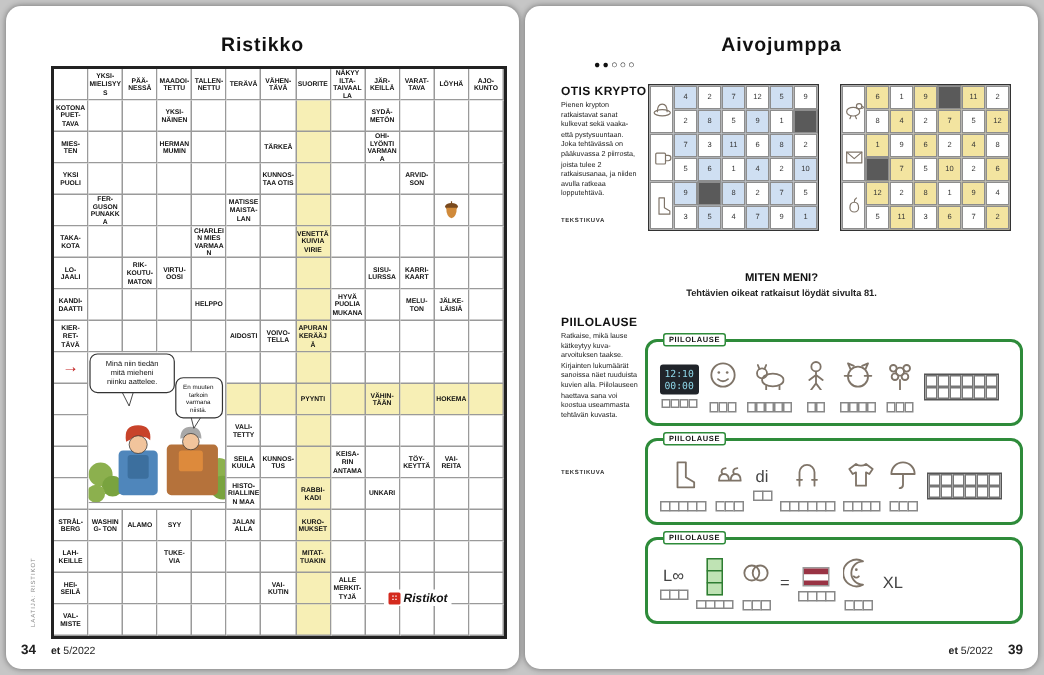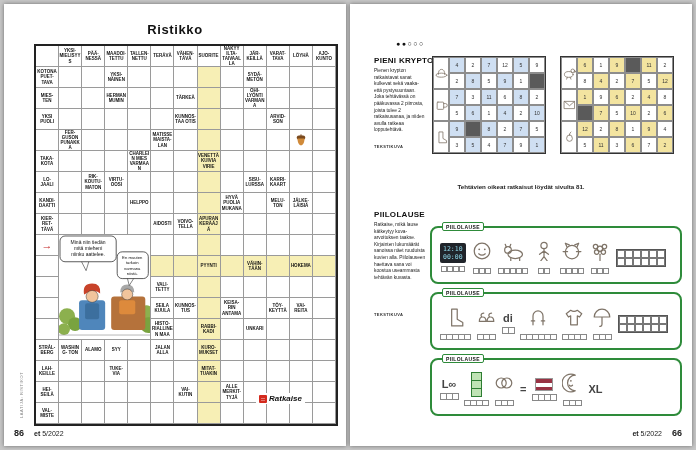--- a/index.html
+++ b/index.html
@@ -1,17 +1,17 @@
 <!DOCTYPE html>
 <html><head>
 <meta charset="utf-8">
 <style>
   html,body{margin:0;padding:0;background:#bfbfbf;}
   .spread{width:696px;height:450px;box-sizing:border-box;display:flex;gap:4px;padding:4px;background:#c6c6c6;font-family:"Liberation Sans",sans-serif;}
-  .page{position:relative;width:364px;height:442px;background:#fff;box-shadow:0 0 4px rgba(0,0,0,.45);overflow:hidden;}
+  .page{position:relative;width:364px;height:442px;background:#fff;box-shadow:0 0 4px rgba(0,0,0,.45);overflow:hidden;border-radius:10px;}
   .page-title{position:absolute;top:18px;left:0;width:100%;text-align:center;font-size:13px;font-weight:bold;letter-spacing:.6px;color:#111;}
   
   .cw{position:absolute;left:30px;top:40px;width:300px;border:2px solid #222;background:#fff;display:grid;grid-template-columns:repeat(13,1fr);grid-auto-rows:21px;}
   .cw-cell{border-right:0.6px solid #9a9a9a;border-bottom:0.6px solid #9a9a9a;font-size:4.5px;line-height:1.12;display:flex;align-items:center;justify-content:center;text-align:center;color:#111;padding:0 0.5px;overflow:hidden;word-break:break-word;background:#fff;box-sizing:border-box;}
   .cw-cell.clue{font-weight:bold;}
   .cw-cell.yl{background:#f7efb5;}
   .cw-cell.arrow{font-size:11px;color:#c22222;font-weight:bold;}
   .cw-cartoon{border-right:0.6px solid #9a9a9a;border-bottom:0.6px solid #9a9a9a;background:#fff;box-sizing:border-box;}
   .cw-logo{position:absolute;left:252px;top:389px;display:flex;align-items:center;gap:2px;background:#fff;padding:1px 3px;font-size:8px;font-weight:bold;font-style:italic;color:#111;}
   .logo-ico{background:#d42a1e;color:#fff;width:8px;height:8px;border-radius:1px;display:inline-flex;align-items:center;justify-content:center;font-size:6px;font-style:normal;}
@@ -34,21 +34,21 @@
   .miten{position:absolute;top:176px;left:0;width:100%;text-align:center;}
   .miten-h{font-size:7.5px;font-weight:bold;color:#111;}
   .miten-b{font-size:6.2px;font-weight:bold;color:#222;margin-top:3px;}
   .ph{left:24px;top:206px;} .pb{left:24px;top:218px;} .pc{left:24px;top:308px;}
   .pl-box{position:absolute;left:80px;width:252px;height:58px;border:2px solid #2e8b3a;border-radius:8px;background:#fff;box-sizing:border-box;}
   .b1{top:222px;} .b2{top:288px;} .b3{top:354px;}
   .pl-label{position:absolute;top:-6px;left:10px;background:#fff;border:1px solid #2e8b3a;border-radius:2px;font-size:5px;font-weight:bold;padding:0.5px 3px;letter-spacing:.4px;color:#111;}
   .pl-row{display:flex;align-items:center;gap:6px;padding:9px 8px 4px;height:100%;box-sizing:border-box;}
   .pz-item{display:flex;flex-direction:column;align-items:center;gap:2px;}
   .pz-display{background:#20242a;color:#8fd8ea;font-family:"DejaVu Sans Mono",monospace;font-size:6.5px;line-height:1.25;padding:2px 3px;border-radius:2px;text-align:center;}
-  .pz-letters{font-size:11px;font-weight:bold;color:#444;line-height:1;}
+  .pz-letters{font-size:11px;font-weight:normal;color:#444;line-height:1;}
   .pz-grid{display:grid;grid-auto-rows:8px;border:1px solid #555;}
   .pz-grid i{border:0.5px solid #777;background:#fff;display:block;}
   .pz-sub{display:flex;margin-top:1px;}
   .pz-sub i{width:4.5px;height:4.5px;border:0.5px solid #888;margin-right:-0.5px;background:#fff;display:block;}
   .pz-flag{width:16px;height:11px;display:flex;flex-direction:column;border:0.5px solid #999;}
   .pz-flag i{flex:1;background:#993344;display:block;}
   .pz-flag i:nth-child(2){background:#fff;}
   .pz-cubes{display:flex;flex-direction:column;align-items:center;}
   .pz-cubes i{width:9px;height:7px;background:#bfe3b4;border:1px solid #2e7d32;margin-top:-1px;display:block;}
   .sk *{fill:none;stroke:#7f7468;stroke-width:1.1;stroke-linecap:round;stroke-linejoin:round;}
@@ -307,33 +307,34 @@
             <text x="29" y="15.2" text-anchor="middle" font-size="5" fill="#111">mitä mieheni</text>
             <text x="29" y="21.4" text-anchor="middle" font-size="5" fill="#111">niinku aattelee.</text>
             <text x="73" y="24.5" text-anchor="middle" font-size="4.2" fill="#111">En muuten</text>
             <text x="73" y="29.7" text-anchor="middle" font-size="4.2" fill="#111">tarkoin</text>
             <text x="73" y="34.9" text-anchor="middle" font-size="4.2" fill="#111">varmana</text>
             <text x="73" y="40.1" text-anchor="middle" font-size="4.2" fill="#111">niistä.</text>
           </svg></div>
       </div>
     <div class="cw-logo">
       <span class="logo-ico">::</span>
-      <span>Ratkaise</span>
+      <span>Ristikot</span>
     </div>
     <div class="side-credit">LAATIJA: RISTIKOT</div>
     <div class="footer fl">
-      <span class="pn">86</span>
+      <span class="pn">34</span>
       <span class="issue"><b>et</b>&nbsp;<span>5/2022</span></span>
     </div>
   </div>
 
   <div class="page">
+    <div class="page-title">Aivojumppa</div>
     <div class="dots">●●○○○</div>
 
-    <div class="sec-head kh">PIENI KRYPTO</div>
+    <div class="sec-head kh">OTIS KRYPTO</div>
     <div class="sec-body kb">Pienen krypton ratkaistavat sanat kulkevat sekä vaaka- että pystysuuntaan. Joka tehtävässä on pääkuvassa 2 piirrosta, joista tulee 2 ratkaisusanaa, ja niiden avulla ratkeaa lopputehtävä.</div>
     <div class="sec-credit kc">TEKSTIKUVA</div>
     <div class="kgrid g1">
         <div class="kg-img" style="grid-area: 1 / 1 / span 2;">
           <svg class="sk" width="13" height="22" viewBox="0 0 18 18">
             <ellipse cx="9" cy="12" rx="7.5" ry="2.8"></ellipse>
             <path d="M4.5 11q0-7 4.5-7t4.5 7"></path>
           </svg>
         </div>
         <div class="kg-img" style="grid-area: 3 / 1 / span 2;">
@@ -435,20 +436,21 @@
         <div class="kg-cell tw" style="grid-area: 5 / 7;">4</div>
         <div class="kg-cell tw" style="grid-area: 6 / 2;">5</div>
         <div class="kg-cell ty" style="grid-area: 6 / 3;">11</div>
         <div class="kg-cell tw" style="grid-area: 6 / 4;">3</div>
         <div class="kg-cell ty" style="grid-area: 6 / 5;">6</div>
         <div class="kg-cell tw" style="grid-area: 6 / 6;">7</div>
         <div class="kg-cell ty" style="grid-area: 6 / 7;">2</div>
       </div>
 
     <div class="miten">
+      <div class="miten-h">MITEN MENI?</div>
       <div class="miten-b">Tehtävien oikeat ratkaisut löydät sivulta 81.</div>
     </div>
 
     <div class="sec-head ph">PIILOLAUSE</div>
     <div class="sec-body pb">Ratkaise, mikä lause kätkeytyy kuva-arvoituksen taakse. Kirjainten lukumäärät sanoissa näet ruuduista kuvien alla. Piilolauseen haettava sana voi koostua useammasta tehtävän kuvasta.</div>
     <div class="sec-credit pc">TEKSTIKUVA</div>
     <div class="pl-box b1">
         <span class="pl-label">PIILOLAUSE</span>
         <div class="pl-row">
           <div class="pz-item">
@@ -693,16 +695,16 @@
             </div>
           </div>
           <div class="pz-item">
             <span class="pz-letters">XL</span>
           </div>
         </div>
       </div>
 
     <div class="footer fr">
       <span class="issue"><b>et</b>&nbsp;<span>5/2022</span></span>
-      <span class="pn">66</span>
+      <span class="pn">39</span>
     </div>
   </div>
 </div>
 
 </body></html>

